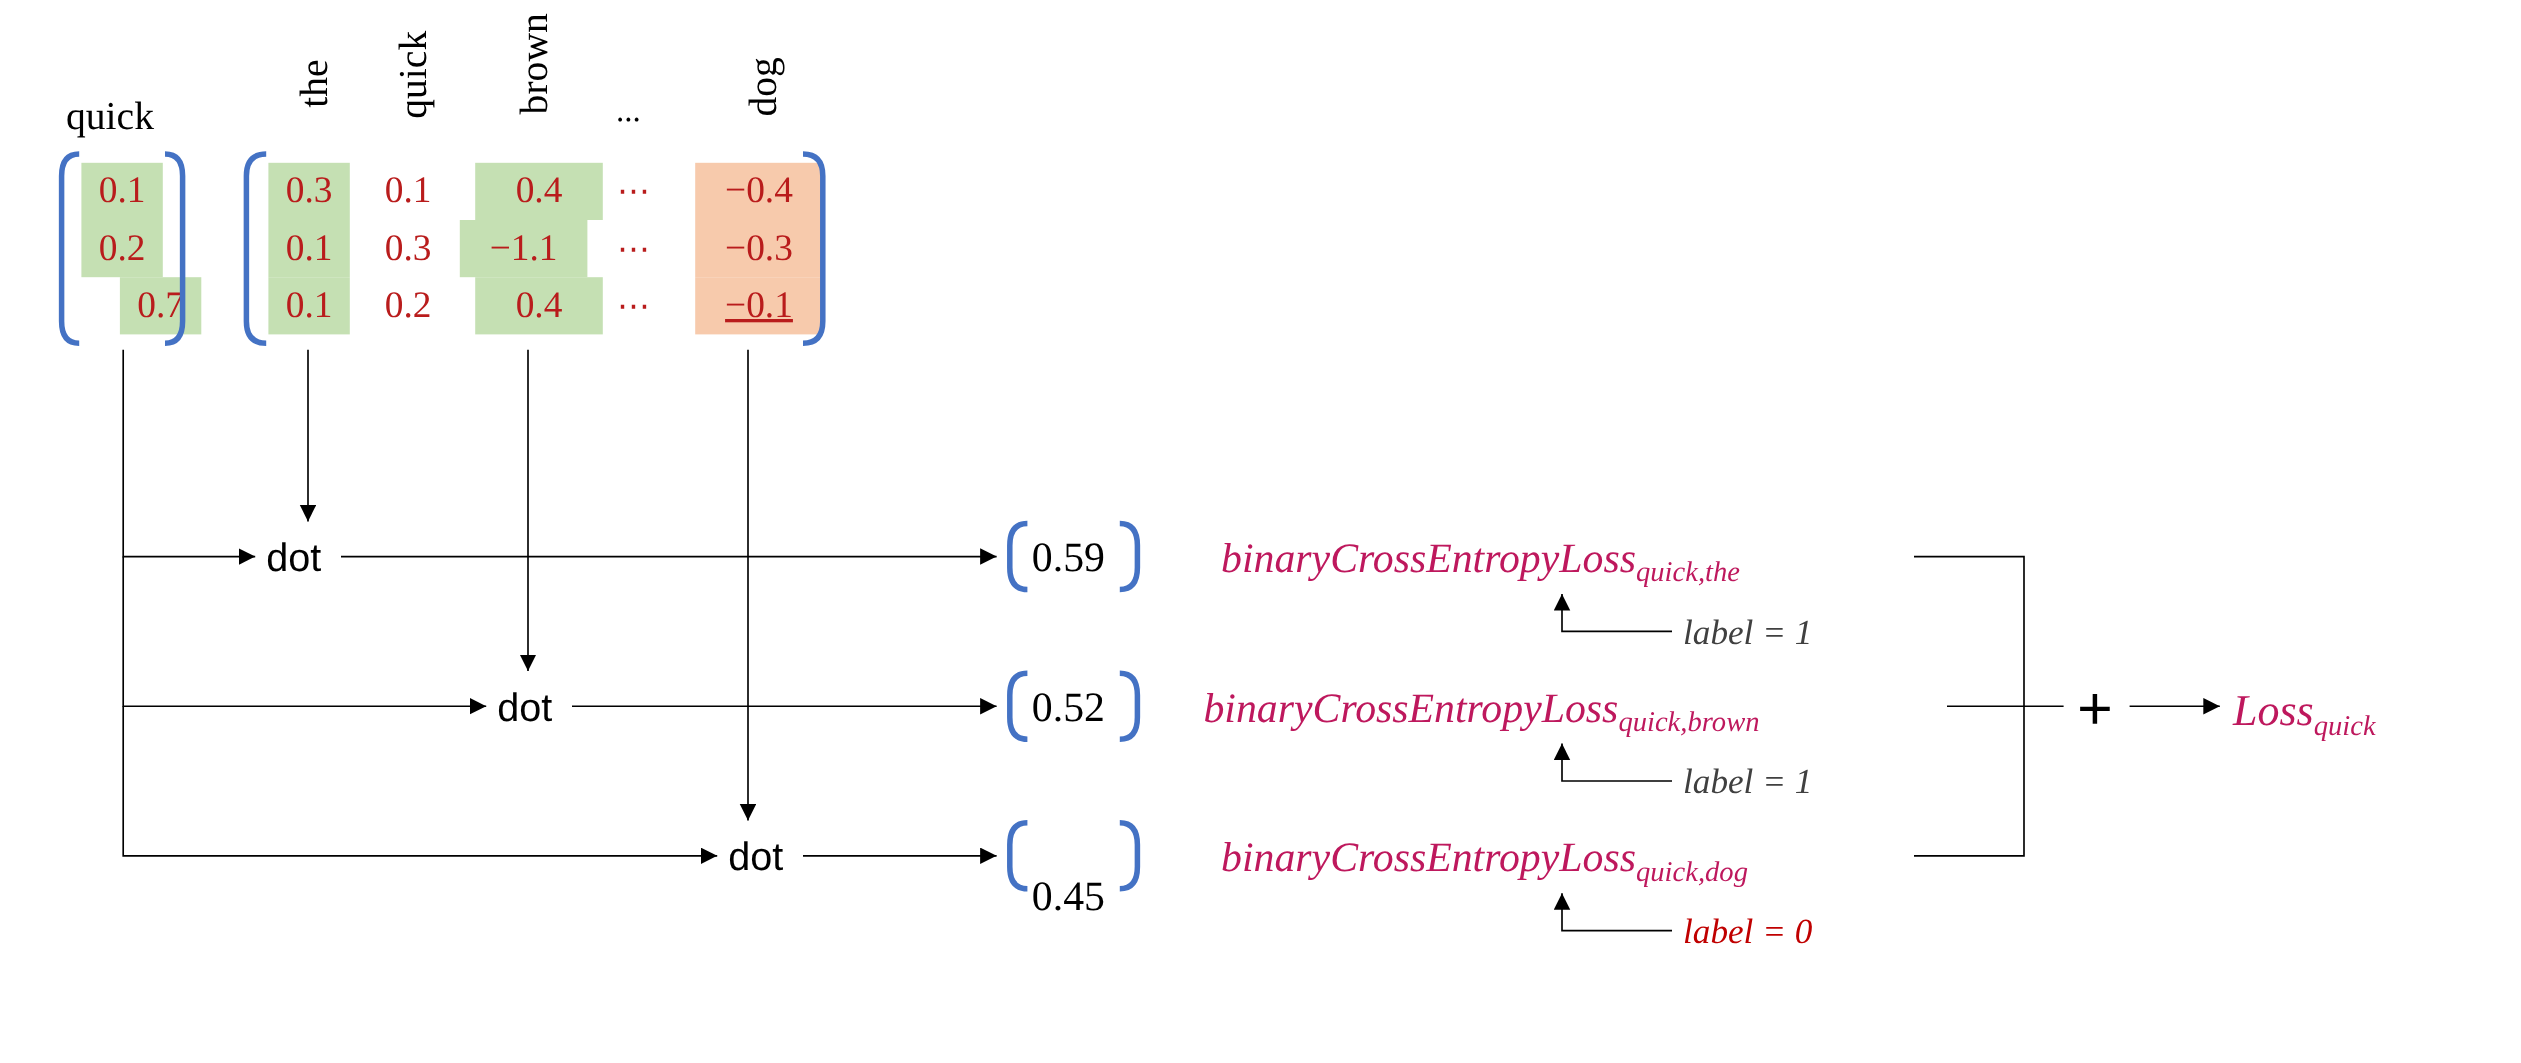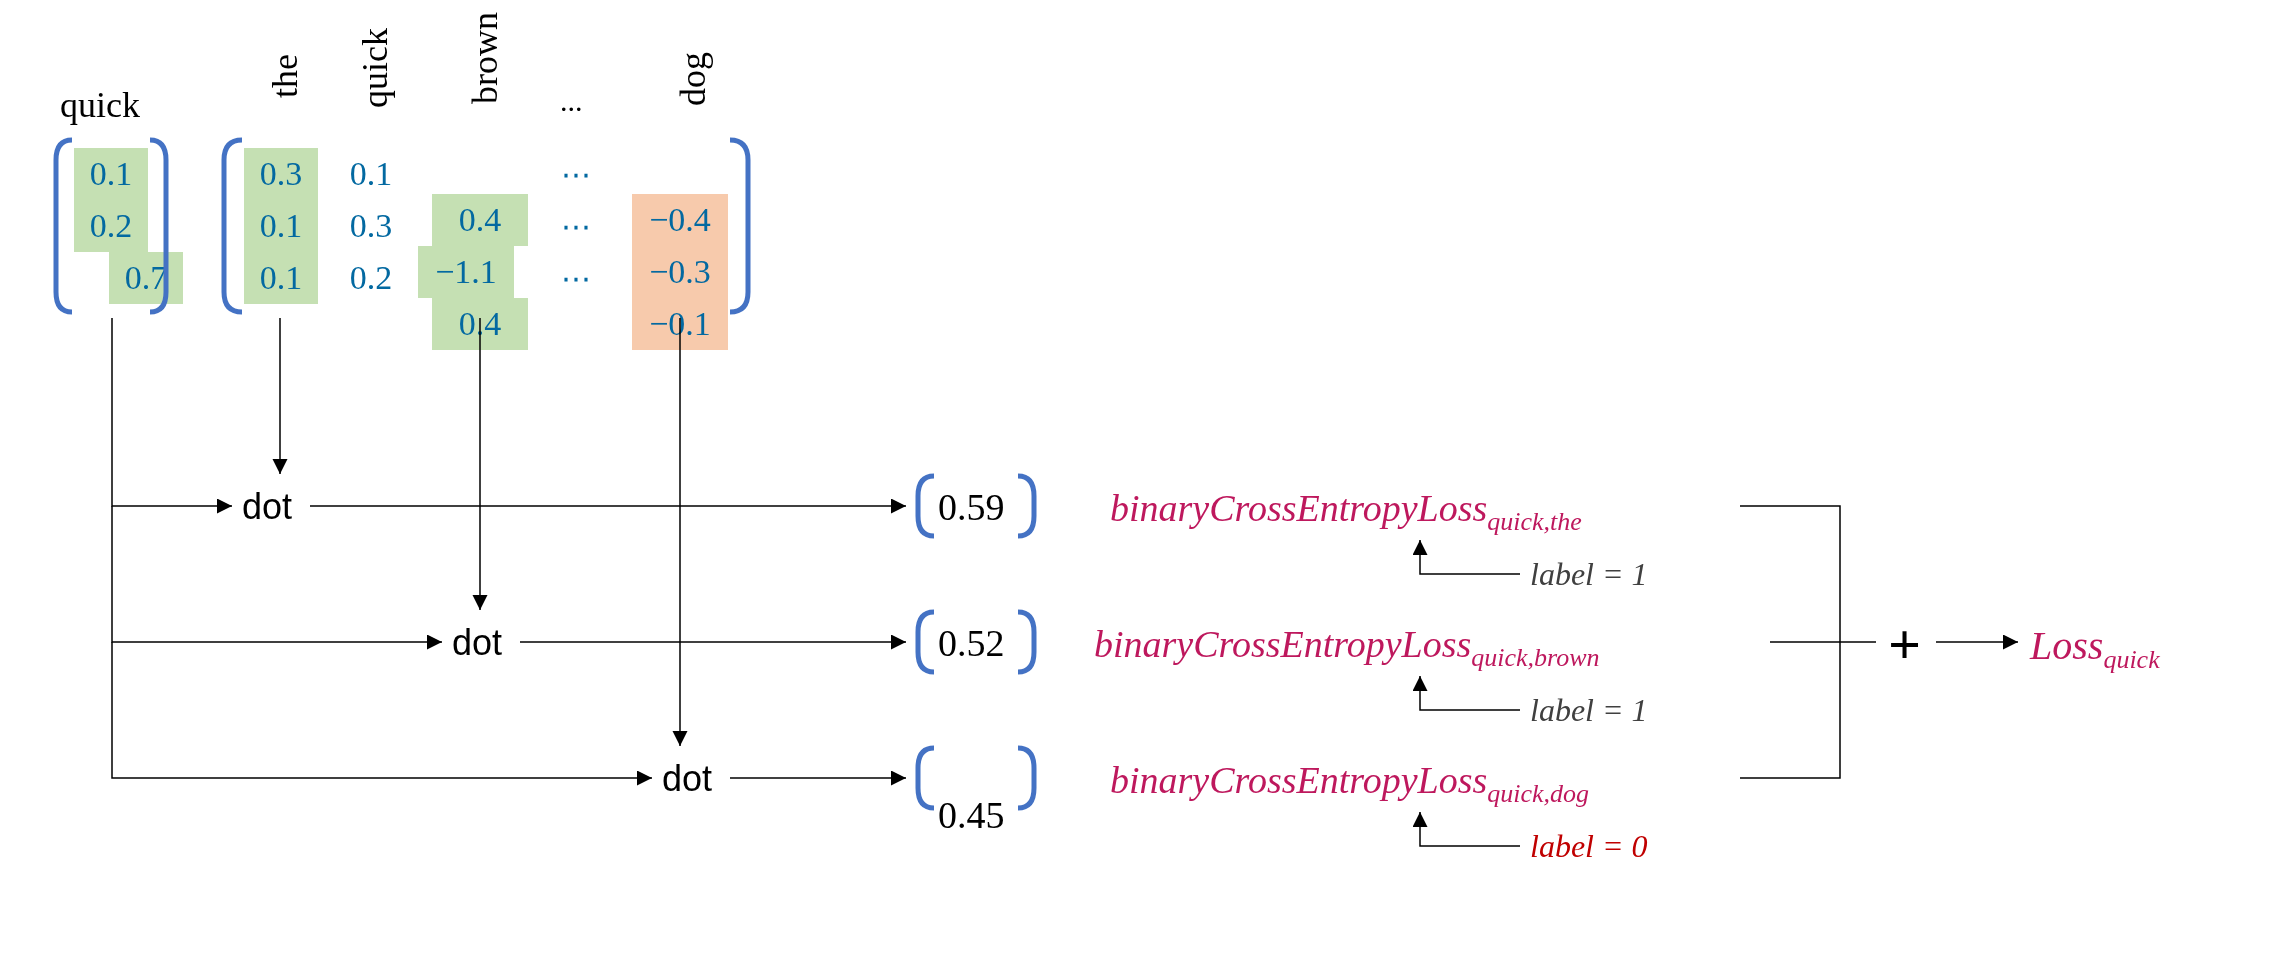--- a/index.html
+++ b/index.html
@@ -27,25 +27,25 @@
   }
   .cell {
     position: absolute;
     width: 74px;
     height: 52px;
     display: flex;
     align-items: center;
     justify-content: center;
     font-family: "Cambria Math", "Times New Roman", serif;
     font-size: 34px;
-    color: #0369a1;
+    color: #b91c1c;
   }
   .green { background: #c5e0b3; }
   .orange { background: #f7caac; }
-  .wide { width: 96px; margin-top: 46px; }
+  .wide { width: 116px; }
   .dots { font-size: 30px; justify-content: center; }
   .dot-op {
     position: absolute;
     font-size: 36px;
     font-family: "Segoe UI", sans-serif;
     color: #000;
   }
   .result {
     position: absolute;
     font-size: 38px;
@@ -123,21 +123,21 @@
 <div class="cell green wide" style="left:432px; top:148px;">0.4</div>
 <div class="cell green wide" style="left:418px; top:200px;">−1.1</div>
 <div class="cell green wide" style="left:432px; top:252px;">0.4</div>
 
 <div class="cell dots" style="left:546px; top:148px; width:60px;">⋯</div>
 <div class="cell dots" style="left:546px; top:200px; width:60px;">⋯</div>
 <div class="cell dots" style="left:546px; top:252px; width:60px;">⋯</div>
 
 <div class="cell orange wide" style="left:632px; top:148px;">−0.4</div>
 <div class="cell orange wide" style="left:632px; top:200px;">−0.3</div>
-<div class="cell orange wide" style="left:632px; top:252px;">−0.1</div>
+<div class="cell orange wide" style="left:632px; top:252px;text-decoration:underline;">−0.1</div>
 
 <div class="dot-op" style="left:242px; top:486px;">dot</div>
 <div class="dot-op" style="left:452px; top:622px;">dot</div>
 <div class="dot-op" style="left:662px; top:758px;">dot</div>
 
 <div class="result" style="left:938px; top:485px;">0.59</div>
 <div class="result" style="left:938px; top:621px;">0.52</div>
 <div class="result" style="left:938px; top:757px;margin-top:36px;">0.45</div>
 
 <div class="loss-term" style="left:1110px; top:486px;">

